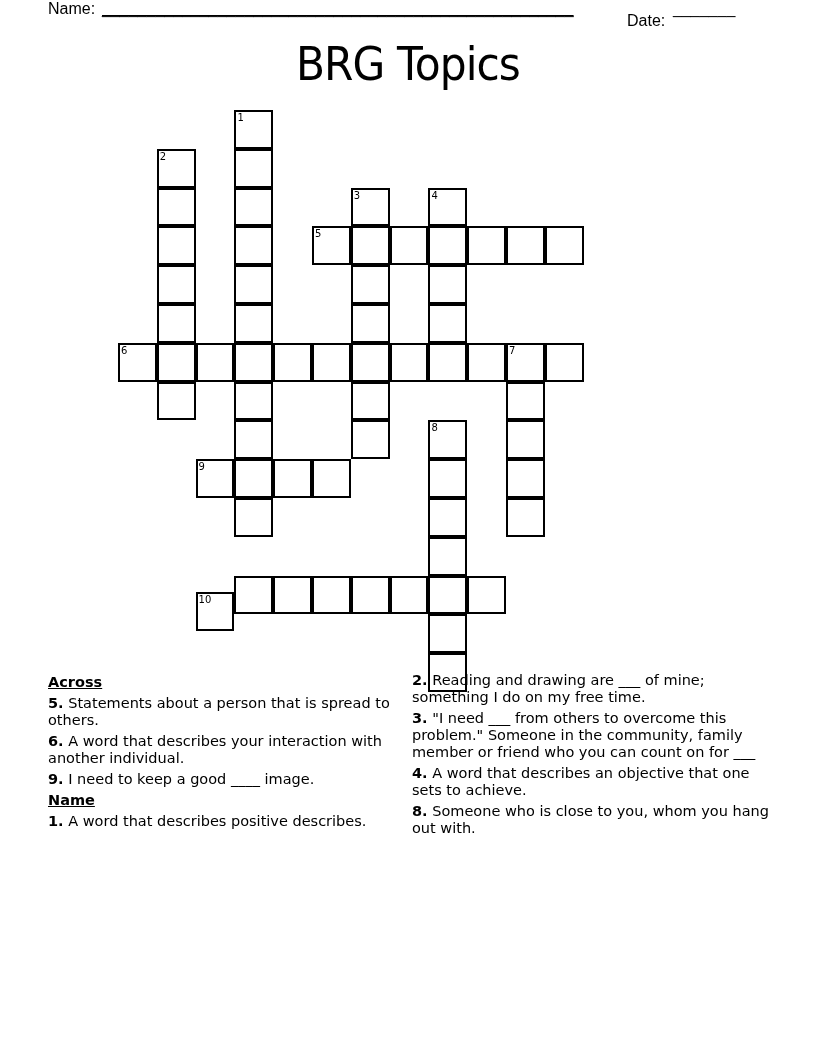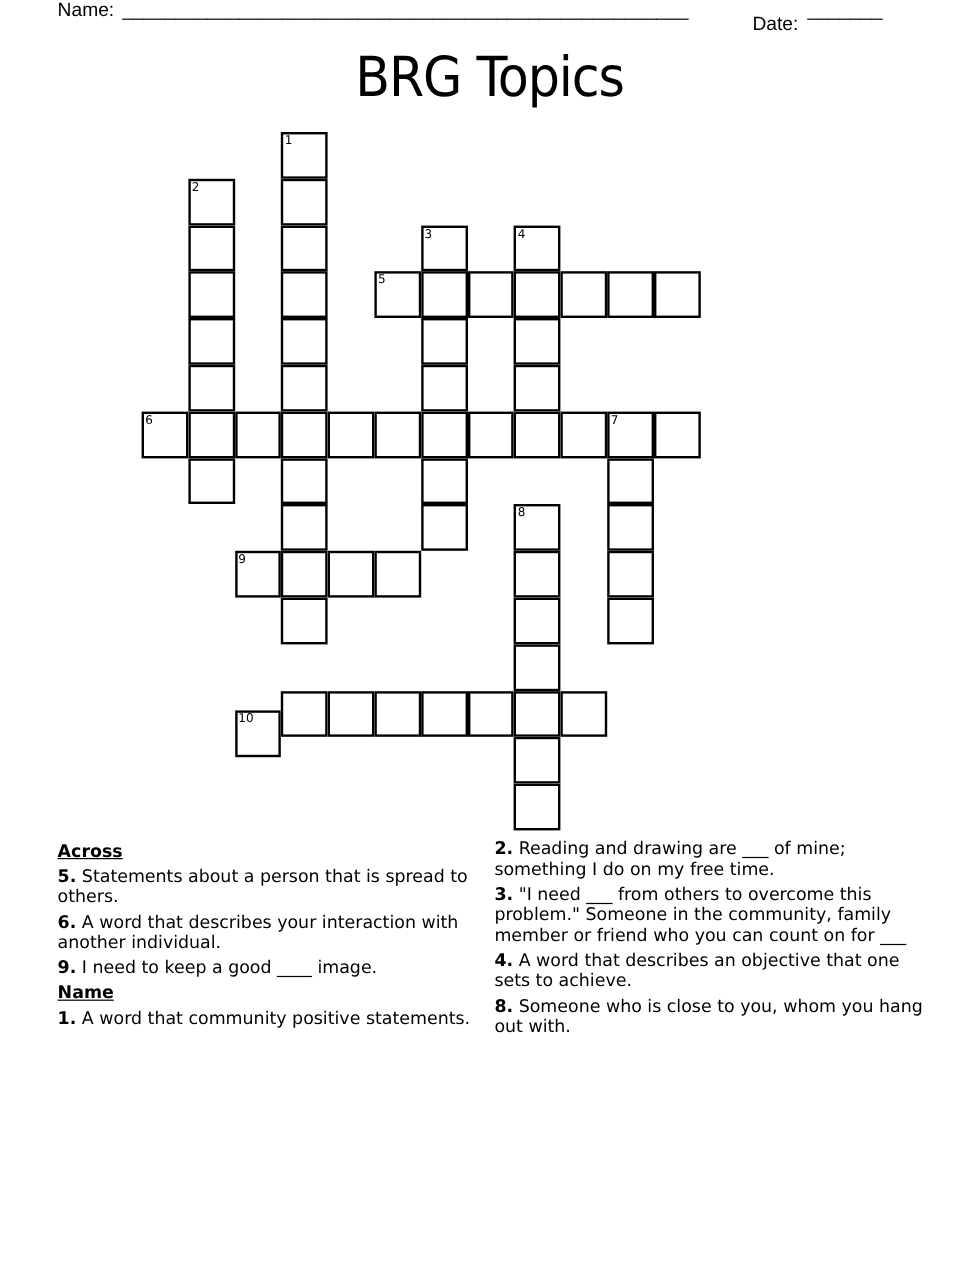--- a/index.html
+++ b/index.html
@@ -1,26 +1,26 @@
 <!DOCTYPE html>
 <html><head>
 <meta charset="utf-8">
 <style>
   html, body { margin: 0; padding: 0; background: #ffffff; }
   body { width: 816px; height: 1056px; position: relative; overflow: hidden; color: #000; }
   .header-row { position: absolute; top: 0; left: 0; width: 656px; height: 20px; font-family: "Liberation Sans", sans-serif; font-size: 16px; }
   .name-label { position: absolute; left: 48px; top: 0; }
-  .name-line { position: absolute; left: 102px; top: 0; }
+  .name-line { position: absolute; left: 102px; top: 0; text-decoration: underline; }
   .date-label { position: absolute; left: 627px; top: 12px; }
   .date-line { position: absolute; left: 673px; top: 0; }
   .title { position: absolute; top: 34px; left: 0; width: 816px; text-align: center; font-family: "DejaVu Sans", sans-serif; font-size: 46px; letter-spacing: -1px; line-height: 60px; transform: scaleX(0.92); }
   .grid { position: absolute; left: 0; top: 0; width: 816px; height: 700px; }
   .cell { position: absolute; width: 38.8px; height: 38.8px; box-sizing: border-box; border: 2px solid #000; background: #fff; }
   .cell .num { position: absolute; left: 1px; top: 0px; font-family: "DejaVu Sans", sans-serif; font-size: 10px; line-height: 12px; }
-  .clues { position: absolute; top: 700px; font-family: "DejaVu Sans", sans-serif; font-size: 14.5px; line-height: 17px; }
+  .clues { position: absolute; top: 672px; font-family: "DejaVu Sans", sans-serif; font-size: 14.5px; line-height: 17px; }
   .clues.left { left: 48px; width: 352px; }
   .clues.right { left: 412px; width: 360px; }
   .clue-heading { font-weight: bold; text-decoration: underline; margin-top: 2px; margin-bottom: 4px; }
   .clue { margin-bottom: 4px; }
   .clue .n { font-weight: bold; }
 </style>
 </head>
 <body>
 
 <div class="header-row">
@@ -118,21 +118,21 @@
     <div class="cell" style="left: 389.6px; top: 575.6px;"></div>
     <div class="cell" style="left: 467.2px; top: 575.6px;"></div>
   </div>
 
 <div class="clues left">
   <div class="clue-heading">Across</div>
   <div class="clue"><span class="n">5.</span><span> Statements about a person that is spread to others.</span></div>
   <div class="clue"><span class="n">6.</span><span> A word that describes your interaction with another individual.</span></div>
   <div class="clue"><span class="n">9.</span><span> I need to keep a good ____ image.</span></div>
   <div class="clue-heading">Name</div>
-  <div class="clue"><span class="n">1.</span><span> A word that community positive statements.</span></div>
+  <div class="clue"><span class="n">1.</span><span> A word that describes positive describes.</span></div>
 </div>
 
 <div class="clues right">
   <div class="clue"><span class="n">2.</span><span> Reading and drawing are ___ of mine; something I do on my free time.</span></div>
   <div class="clue"><span class="n">3.</span><span> "I need ___ from others to overcome this problem." Someone in the community, family member or friend who you can count on for ___</span></div>
   <div class="clue"><span class="n">4.</span><span> A word that describes an objective that one sets to achieve.</span></div>
   <div class="clue"><span class="n">8.</span><span> Someone who is close to you, whom you hang out with.</span></div>
 </div>
 
 </body></html>

